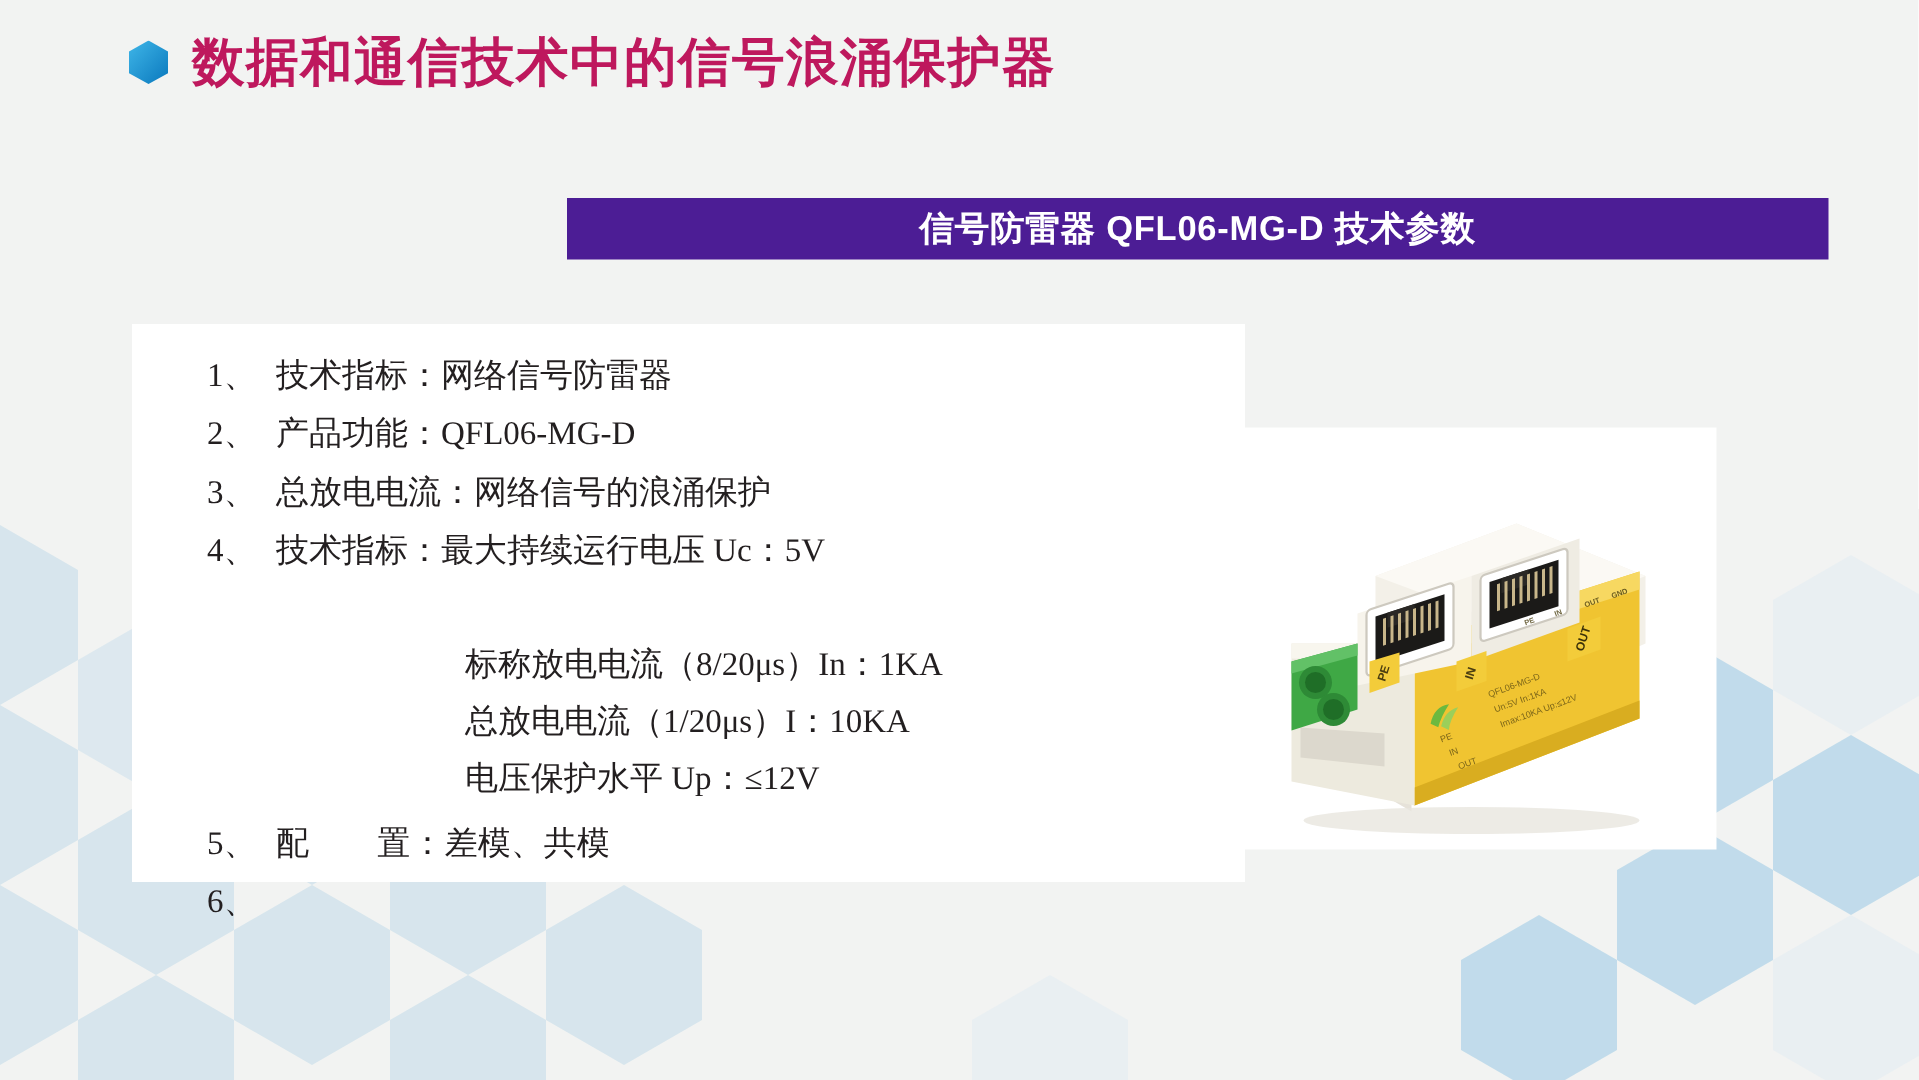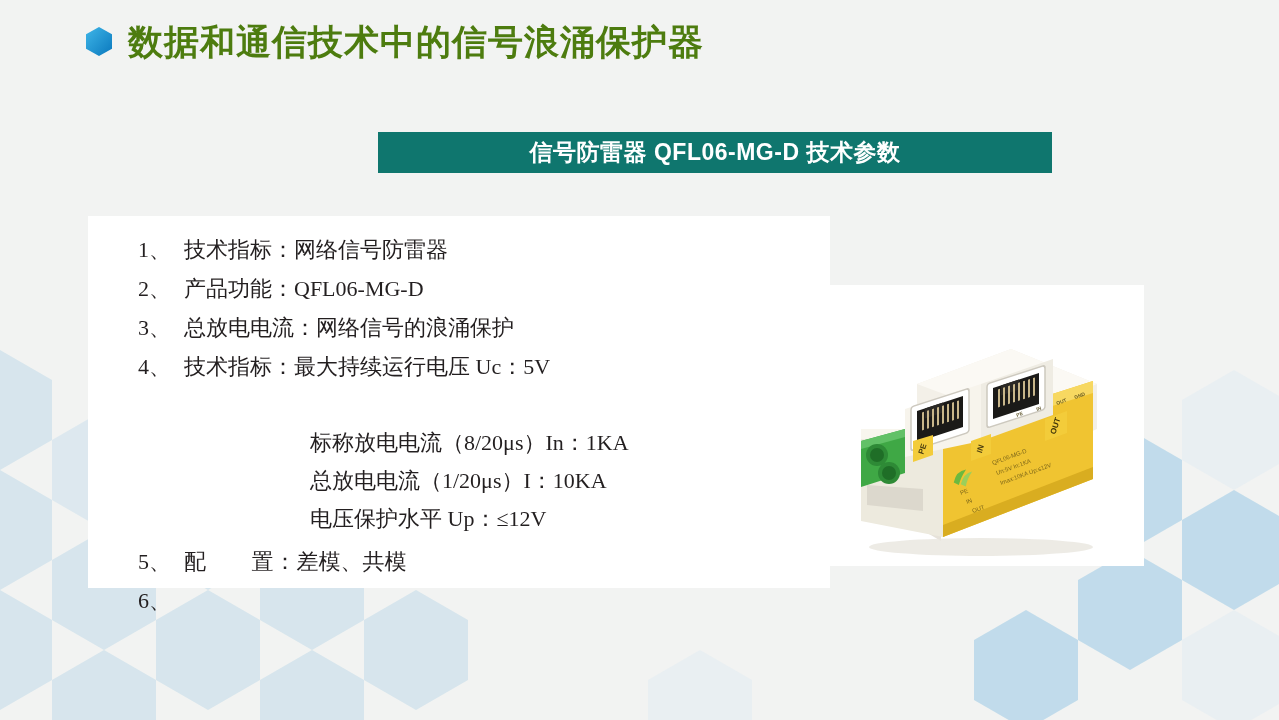--- a/index.html
+++ b/index.html
@@ -36,34 +36,34 @@
   }
   .hex-bullet {
     width: 26px;
     height: 29px;
     margin-right: 16px;
     flex: 0 0 auto;
   }
   .slide-title {
     font-size: 35px;
     font-weight: bold;
-    color: #4d7c0f;
+    color: #be185d;
     letter-spacing: 1px;
     line-height: 1;
     white-space: nowrap;
   }
 
   
   .banner {
     position: absolute;
     left: 378px;
     top: 132px;
-    width: 674px;
+    width: 841px;
     height: 41px;
-    background: #0f766e;
+    background: #4c1d95;
     display: flex;
     align-items: center;
     justify-content: center;
     z-index: 3;
   }
   .banner-text {
     color: #ffffff;
     font-size: 23px;
     font-weight: bold;
     letter-spacing: 0.5px;

